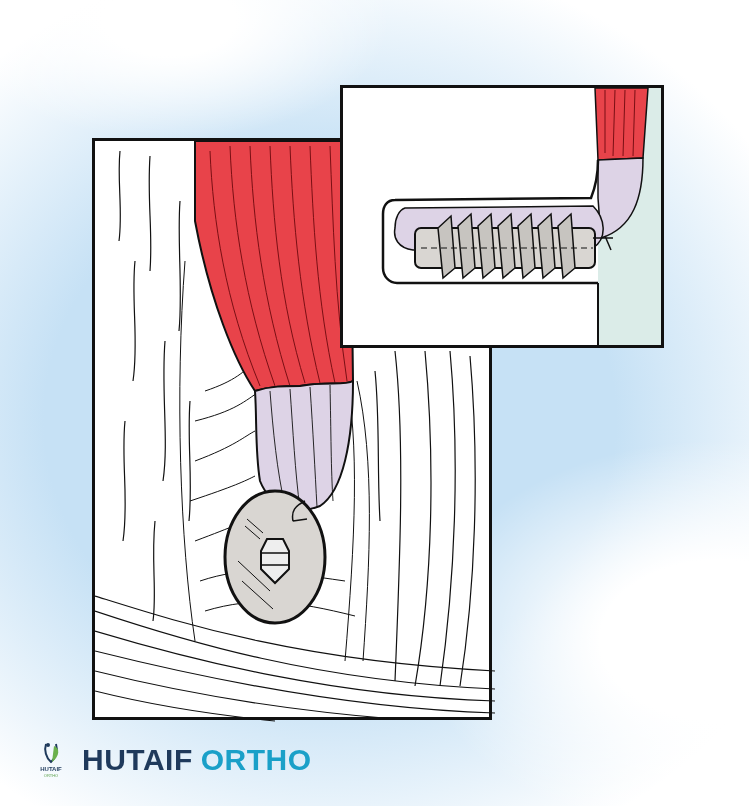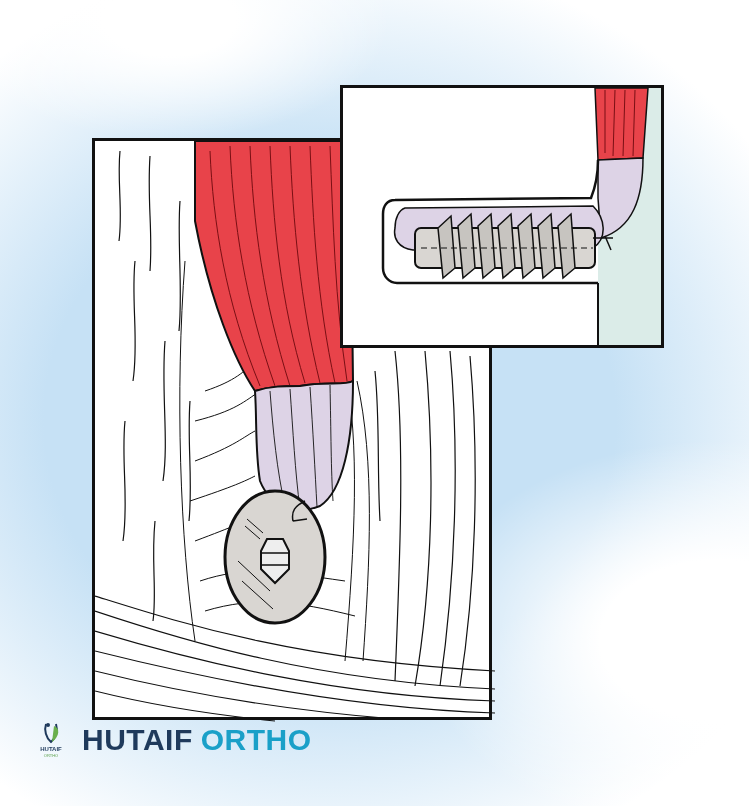--- a/index.html
+++ b/index.html
@@ -6,21 +6,21 @@
   body{width:749px;height:806px;position:relative;overflow:hidden;background:#ffffff;font-family:"Liberation Sans",sans-serif;}
   .bg{position:absolute;inset:0;
     background:
       radial-gradient(ellipse 300px 200px at 720px 640px,#ffffff 40%,rgba(255,255,255,0) 100%),
       radial-gradient(ellipse 220px 120px at 170px 20px,#ffffff 30%,rgba(255,255,255,0) 100%),
       radial-gradient(ellipse 520px 470px at 330px 420px,#c6e1f5 55%,rgba(198,225,245,0) 100%);
   }
   .panel{position:absolute;left:92px;top:138px;width:400px;height:582px;background:#fff;border:3px solid #111;box-sizing:border-box;}
   .inset{position:absolute;left:340px;top:85px;width:324px;height:263px;background:#fff;border:3px solid #111;box-sizing:border-box;}
   svg{position:absolute;left:0;top:0;}
-  .brand{position:absolute;left:34px;top:720px;display:flex;align-items:center;gap:14px;}
+  .brand{position:absolute;left:34px;top:740px;display:flex;align-items:center;gap:14px;}
   .logo{width:34px;height:40px;position:relative;}
   .brand-name{font-family:"Liberation Sans",sans-serif;font-weight:700;font-size:30px;letter-spacing:0.5px;}
   .brand-a{color:#1f3a5c;}
   .brand-b{color:#1aa0c8;margin-left:8px;}
   .logo-text{position:absolute;left:0;top:26px;font-size:6px;font-weight:700;color:#1f3a5c;width:34px;text-align:center;}
   .logo-sub{position:absolute;left:0;top:33px;font-size:4px;color:#5aa04a;width:34px;text-align:center;}
 </style>
 </head>
 <body>
 

